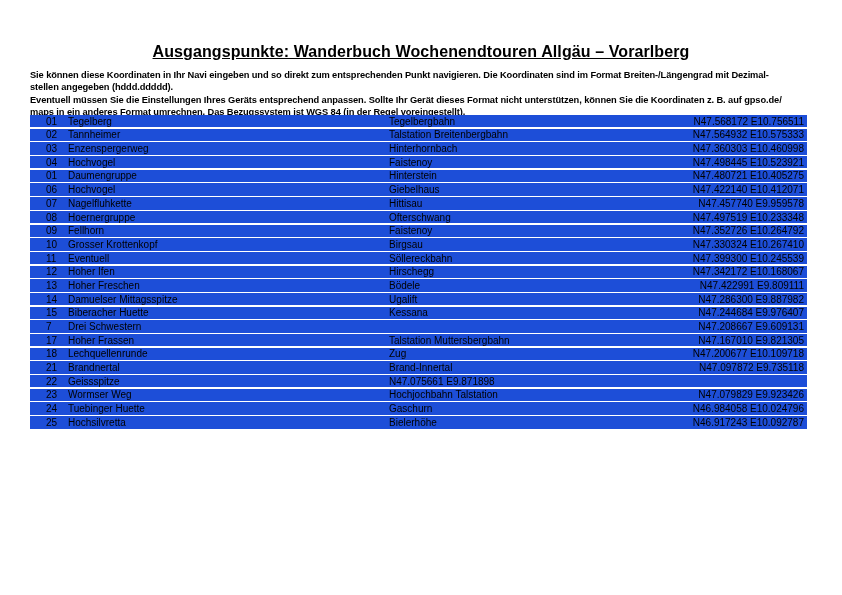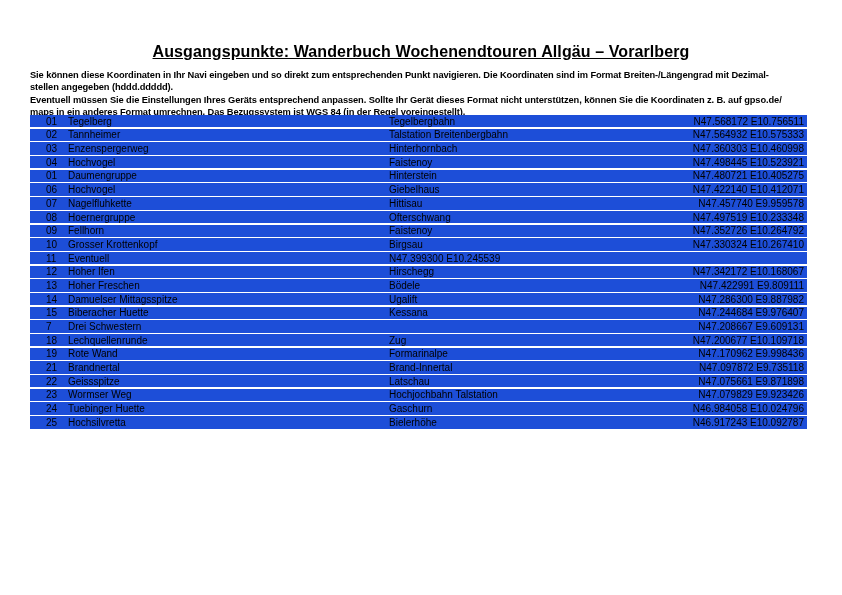--- a/index.html
+++ b/index.html
@@ -122,20 +122,21 @@
     </div>
       <div class="row">
       <span class="col-num">10</span>
       <span class="col-name">Grosser Krottenkopf</span>
       <span class="col-loc">Birgsau</span>
       <span class="col-coord">N47.330324 E10.267410</span>
     </div>
       <div class="row">
       <span class="col-num">11</span>
       <span class="col-name">Eventuell</span>
+      <span class="col-loc">Söllereckbahn</span>
       <span class="col-coord">N47.399300 E10.245539</span>
     </div>
       <div class="row">
       <span class="col-num">12</span>
       <span class="col-name">Hoher Ifen</span>
       <span class="col-loc">Hirschegg</span>
       <span class="col-coord">N47.342172 E10.168067</span>
     </div>
       <div class="row">
       <span class="col-num">13</span>
@@ -155,41 +156,40 @@
       <span class="col-loc">Kessana</span>
       <span class="col-coord">N47.244684 E9.976407</span>
     </div>
       <div class="row">
       <span class="col-num">7</span>
       <span class="col-name">Drei Schwestern</span>
       <span class="col-loc"></span>
       <span class="col-coord">N47.208667 E9.609131</span>
     </div>
       <div class="row">
+      <span class="col-num">17</span>
+      <span class="col-name">Hoher Frassen</span>
+      <span class="col-loc">Talstation Muttersbergbahn</span>
+      <span class="col-coord">N47.167010 E9.821305</span>
+    </div>
+      <div class="row">
       <span class="col-num">18</span>
       <span class="col-name">Lechquellenrunde</span>
       <span class="col-loc">Zug</span>
       <span class="col-coord">N47.200677 E10.109718</span>
     </div>
       <div class="row">
-      <span class="col-num">19</span>
-      <span class="col-name">Rote Wand</span>
-      <span class="col-loc">Formarinalpe</span>
-      <span class="col-coord">N47.170962 E9.998436</span>
-    </div>
-      <div class="row">
       <span class="col-num">21</span>
       <span class="col-name">Brandnertal</span>
       <span class="col-loc">Brand-Innertal</span>
       <span class="col-coord">N47.097872 E9.735118</span>
     </div>
       <div class="row">
       <span class="col-num">22</span>
       <span class="col-name">Geissspitze</span>
-      <span class="col-loc">Latschau</span>
       <span class="col-coord">N47.075661 E9.871898</span>
     </div>
       <div class="row">
       <span class="col-num">23</span>
       <span class="col-name">Wormser Weg</span>
       <span class="col-loc">Hochjochbahn Talstation</span>
       <span class="col-coord">N47.079829 E9.923426</span>
     </div>
       <div class="row">
       <span class="col-num">24</span>

